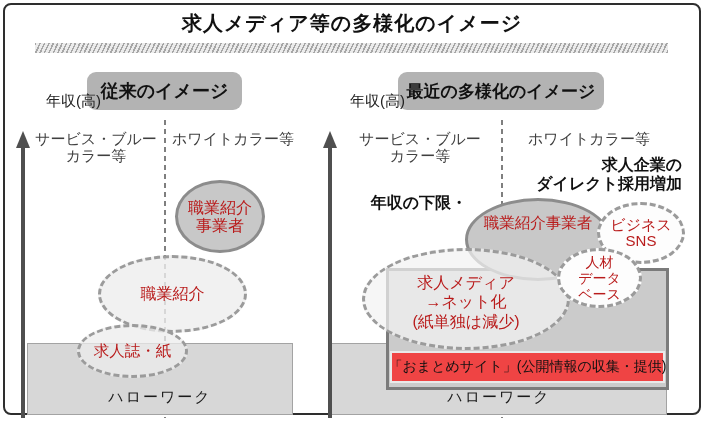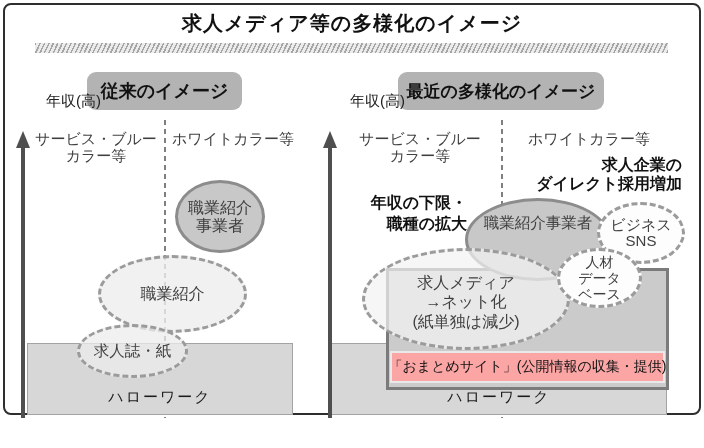--- a/index.html
+++ b/index.html
@@ -17,32 +17,32 @@
   }
   .headerbox {
     background:var(--panel-gray,#b3b3b3); border-radius:9px; font-weight:bold; color:#111;
     display:flex; align-items:center; justify-content:center; white-space:nowrap;
   }
   .ylabel { font-size:15px; color:#222; white-space:nowrap;margin-left:28px; }
   .collabel { text-align:center; font-size:15px; line-height:17px; color:#3f3f3f; }
   .vdash { width:2px; background:repeating-linear-gradient(to bottom,#7f7f7f 0 5px,transparent 5px 9px); }
   .ellipse {
     border-radius:50%; display:flex; flex-direction:column; align-items:center;
-    justify-content:center; box-sizing:border-box; color:#404040;
+    justify-content:center; box-sizing:border-box; color:#b91c1c;
   }
   .e-dashed { border:3px dashed var(--dash-gray,#9b9b9b); }
   .e-solid  { border:3px solid #8c8c8c; background:var(--ellipse-gray,#c8c8c8); }
   .hwrect {
     background:var(--light-gray,#d7d7d7); border:1px solid #a3a3a3; box-sizing:border-box;
     display:flex; flex-direction:column; justify-content:flex-end; align-items:center;
     font-size:15px; letter-spacing:2px; color:#1a1a1a; padding-bottom:7px;
   }
   .mediabox { background:var(--box-gray,#cbcbcb); border:3px solid #7b7b7b; box-sizing:border-box; }
   .matomebar {
-    background:#fca5a5; border:2px solid #e9e9e9; box-sizing:border-box;
+    background:#ef4444; border:2px solid #e9e9e9; box-sizing:border-box;
     display:flex; align-items:center; justify-content:center;
     font-size:14px; color:#111; white-space:nowrap;
   }
   .note { font-weight:bold; text-align:right; color:#111; white-space:nowrap; }
   .shaft { width:4px; background:var(--axis-gray,#4f4f4f); }
   .xaxis { height:4px; background:var(--axis-gray,#4f4f4f); }
   .arrowhead {
     width:0; height:0;
     border-left:7px solid transparent; border-right:7px solid transparent;
     border-bottom:17px solid var(--axis-gray,#4f4f4f);
@@ -132,20 +132,19 @@
     <div>ベース</div>
   </div>
 
   <div class="abs note" style="left:500px;top:155px;width:182px;font-size:16px;line-height:19px;">
     <div>求人企業の</div>
     <div>ダイレクト採用増加</div>
   </div>
 
   <div class="abs note" style="left:352px;top:192px;width:115px;font-size:16px;line-height:21px;">
     <div>年収の下限・</div>
-    <div>職種の拡大</div>
   </div>
 
   <div class="abs arrowhead" style="left:323px;top:131px;"></div>
   <div class="abs shaft" style="left:328px;top:146px;height:280px;"></div>
   <div class="abs xaxis" style="left:328px;top:422px;width:350px;"></div>
 
 </div>
 
 </body></html>

